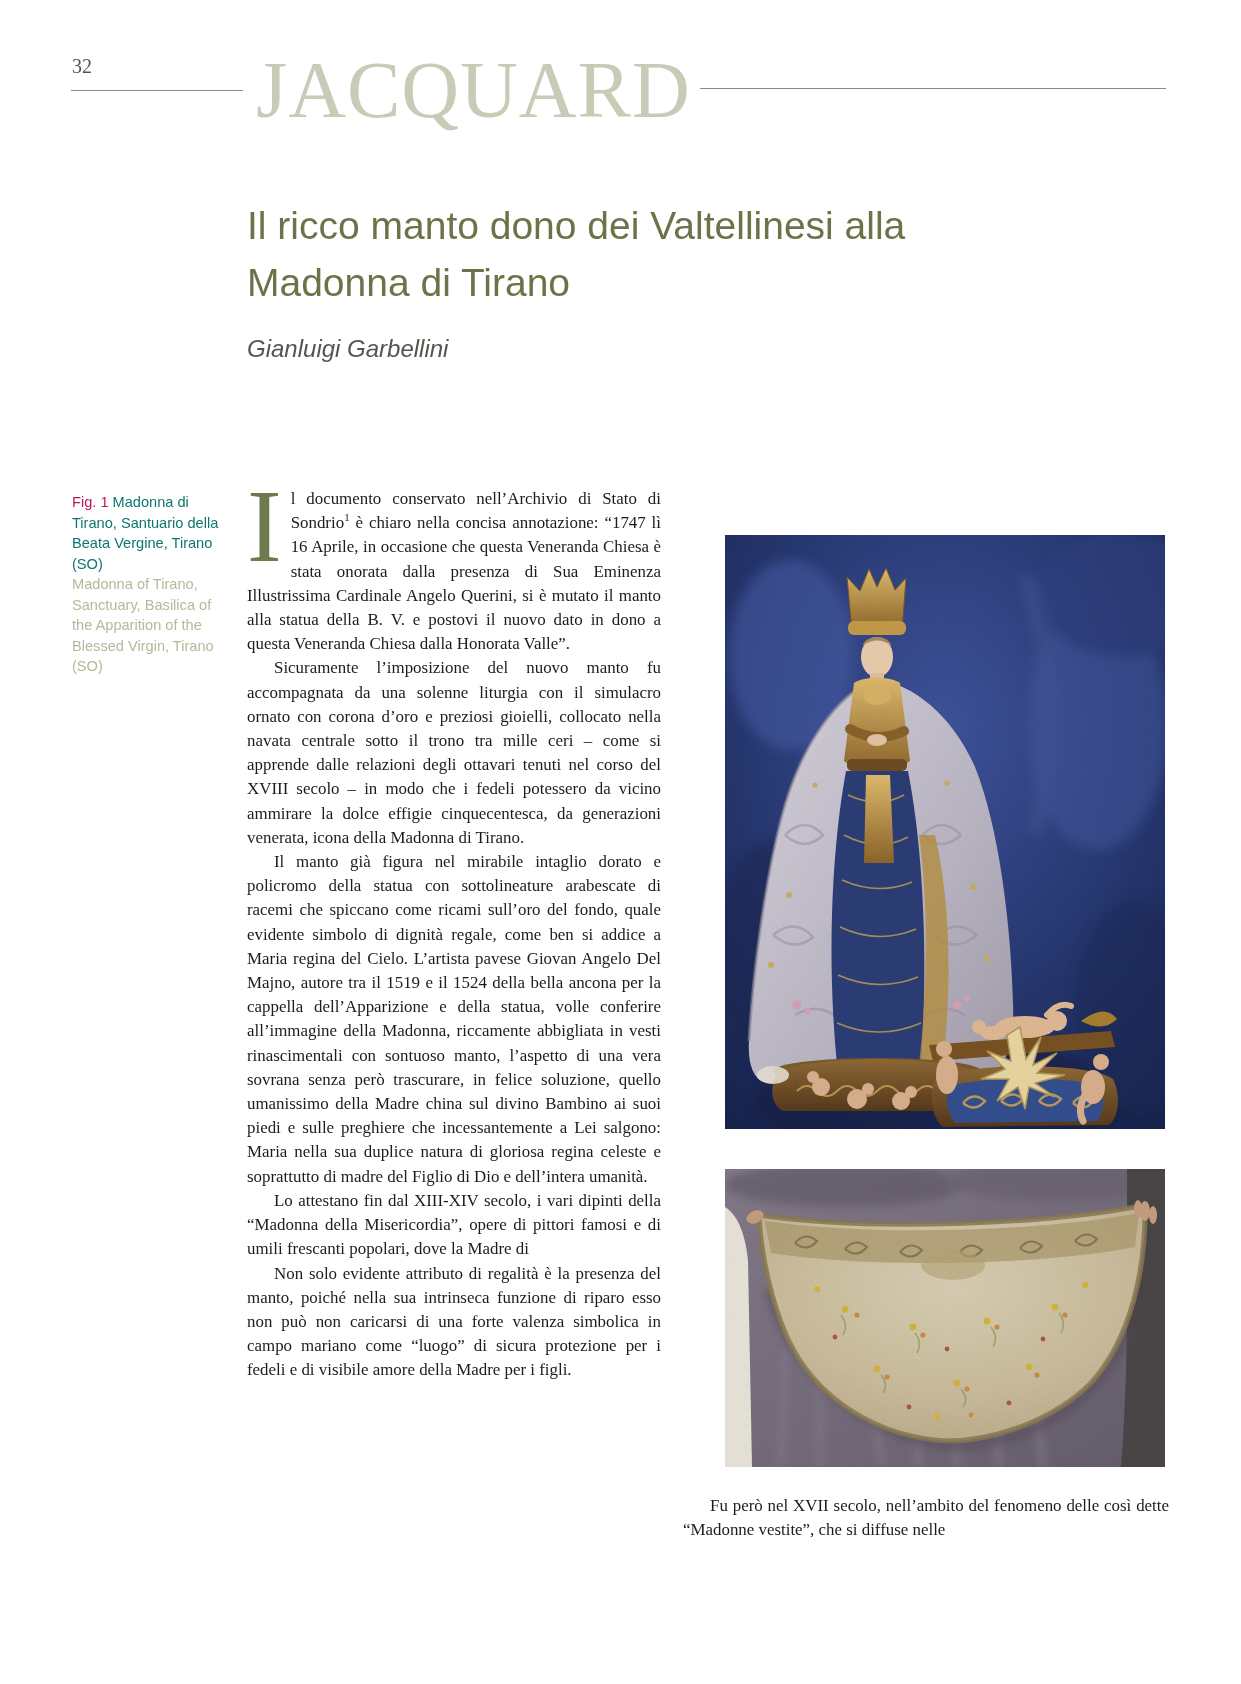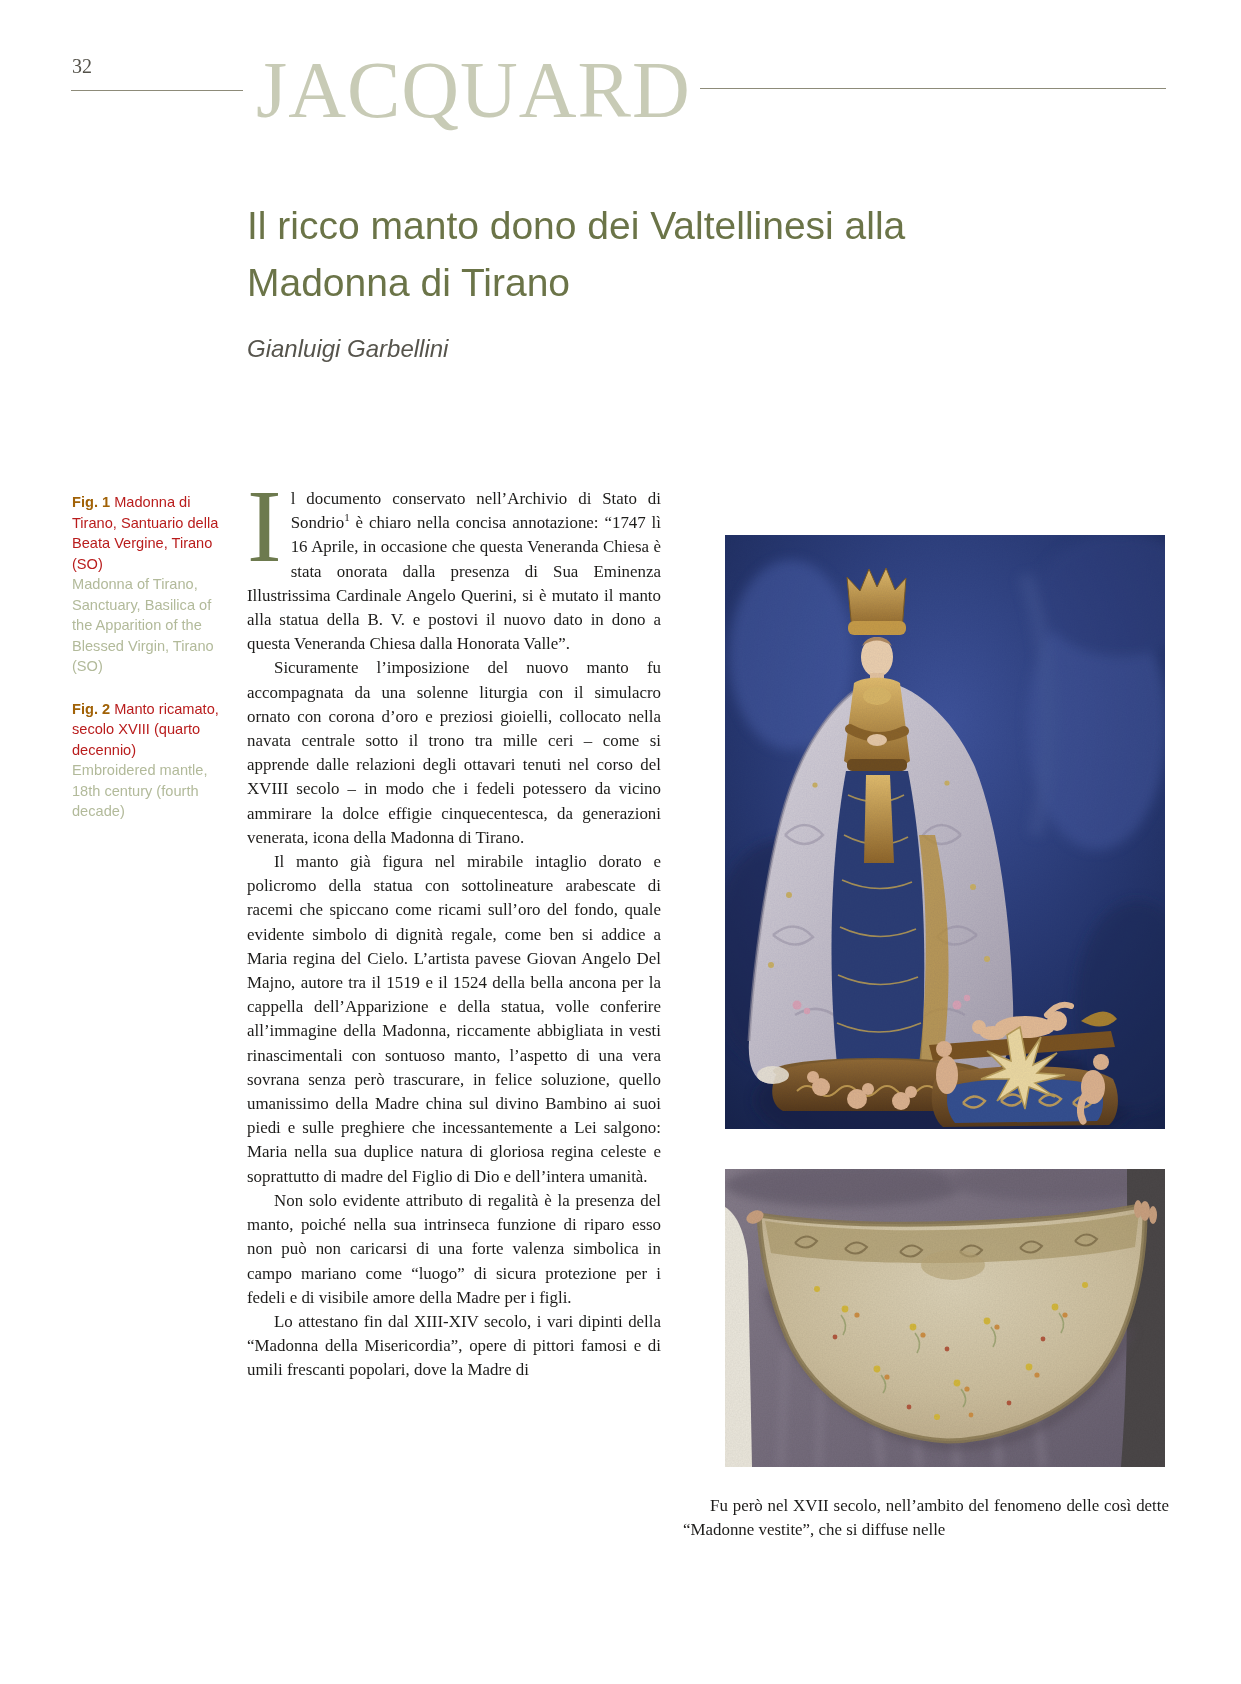--- a/index.html
+++ b/index.html
@@ -27,22 +27,22 @@
     position:absolute;left:247px;top:322px;
     font-family:Liberation Sans, sans-serif;font-style:italic;
     font-size:24px;color:#56544c;margin-top:13px;
   }
   
   .sidebar{
     position:absolute;left:72px;top:492px;width:155px;
     font-family:"Liberation Sans", sans-serif;font-size:14.6px;line-height:20.5px;
   }
   .figcap{margin:0 0 22px 0;}
-  .fig-label{font-weight:bold;color:#a16207;text-align:center;}
-  .cap-it{color:#b91c1c;}
+  .fig-label{font-weight:normal;color:#be185d;text-align:center;}
+  .cap-it{color:#0f766e;}
   .cap-en{color:#b2ba9a;}
   
   .body-col{
     position:absolute;left:247px;top:487px;width:414px;
     font-size:16.9px;line-height:24.2px;text-align:justify;
   }
   .body-col p{margin:0;text-indent:27px;}
   .body-col p.first{text-indent:0;}
   .dropcap{
     float:left;color:#6d7a4e;font-size:104px;line-height:72px;
@@ -74,33 +74,28 @@
   <span>Madonna di Tirano</span>
 </h1>
 <div class="author">Gianluigi Garbellini</div>
 
 <div class="sidebar">
   <p class="figcap">
     <span class="fig-label">Fig. 1</span>
     <span class="cap-it">Madonna di Tirano, Santuario della Beata Vergine, Tirano (SO)</span><br>
     <span class="cap-en">Madonna of Tirano, Sanctuary, Basilica of the Apparition of the Blessed Virgin, Tirano (SO)</span>
   </p>
-  <p class="figcap">
-    <span class="fig-label">Fig. 2</span>
-    <span class="cap-it">Manto ricamato, secolo XVIII (quarto decennio)</span><br>
-    <span class="cap-en">Embroidered mantle, 18th century (fourth decade)</span>
-  </p>
 </div>
 
 <div class="body-col">
   <p class="first"><span class="dropcap">I</span><span>l documento conservato nell’Archivio di Stato di Sondrio</span><sup class="fn">1</sup><span> è chiaro nella concisa annotazione: “1747 lì 16 Aprile, in occasione che questa Veneranda Chiesa è stata onorata dalla presenza di Sua Eminenza Illustrissima Cardinale Angelo Querini, si è mutato il manto alla statua della B. V. e postovi il nuovo dato in dono a questa Veneranda Chiesa dalla Honorata Valle”.</span></p>
   <p>Sicuramente l’imposizione del nuovo manto fu accompagnata da una solenne liturgia con il simulacro ornato con corona d’oro e preziosi gioielli, collocato nella navata centrale sotto il trono tra mille ceri – come si apprende dalle relazioni degli ottavari tenuti nel corso del XVIII secolo – in modo che i fedeli potessero da vicino ammirare la dolce effigie cinquecentesca, da generazioni venerata, icona della Madonna di Tirano.</p>
   <p>Il manto già figura nel mirabile intaglio dorato e policromo della statua con sottolineature arabescate di racemi che spiccano come ricami sull’oro del fondo, quale evidente simbolo di dignità regale, come ben si addice a Maria regina del Cielo. L’artista pavese Giovan Angelo Del Majno, autore tra il 1519 e il 1524 della bella ancona per la cappella dell’Apparizione e della statua, volle conferire all’immagine della Madonna, riccamente abbigliata in vesti rinascimentali con sontuoso manto, l’aspetto di una vera sovrana senza però trascurare, in felice soluzione, quello umanissimo della Madre china sul divino Bambino ai suoi piedi e sulle preghiere che incessantemente a Lei salgono: Maria nella sua duplice natura di gloriosa regina celeste e soprattutto di madre del Figlio di Dio e dell’intera umanità.</p>
+  <p>Lo attestano fin dal XIII-XIV secolo, i vari dipinti della “Madonna della Misericordia”, opere di pittori famosi e di umili frescanti popolari, dove la Madre di</p>
   <p>Non solo evidente attributo di regalità è la presenza del manto, poiché nella sua intrinseca funzione di riparo esso non può non caricarsi di una forte valenza simbolica in campo mariano come “luogo” di sicura protezione per i fedeli e di visibile amore della Madre per i figli.</p>
-  <p>Lo attestano fin dal XIII-XIV secolo, i vari dipinti della “Madonna della Misericordia”, opere di pittori famosi e di umili frescanti popolari, dove la Madre di</p>
 </div>
 
 <div class="photo" id="fig1">
 <svg viewBox="0 0 440 594" width="440" height="594" xmlns="http://www.w3.org/2000/svg">
   <defs>
     <radialGradient id="bg1" cx="50%" cy="32%" r="85%">
       <stop offset="0%" stop-color="#3f549a"></stop>
       <stop offset="55%" stop-color="#27386f"></stop>
       <stop offset="100%" stop-color="#172349"></stop>
     </radialGradient>

